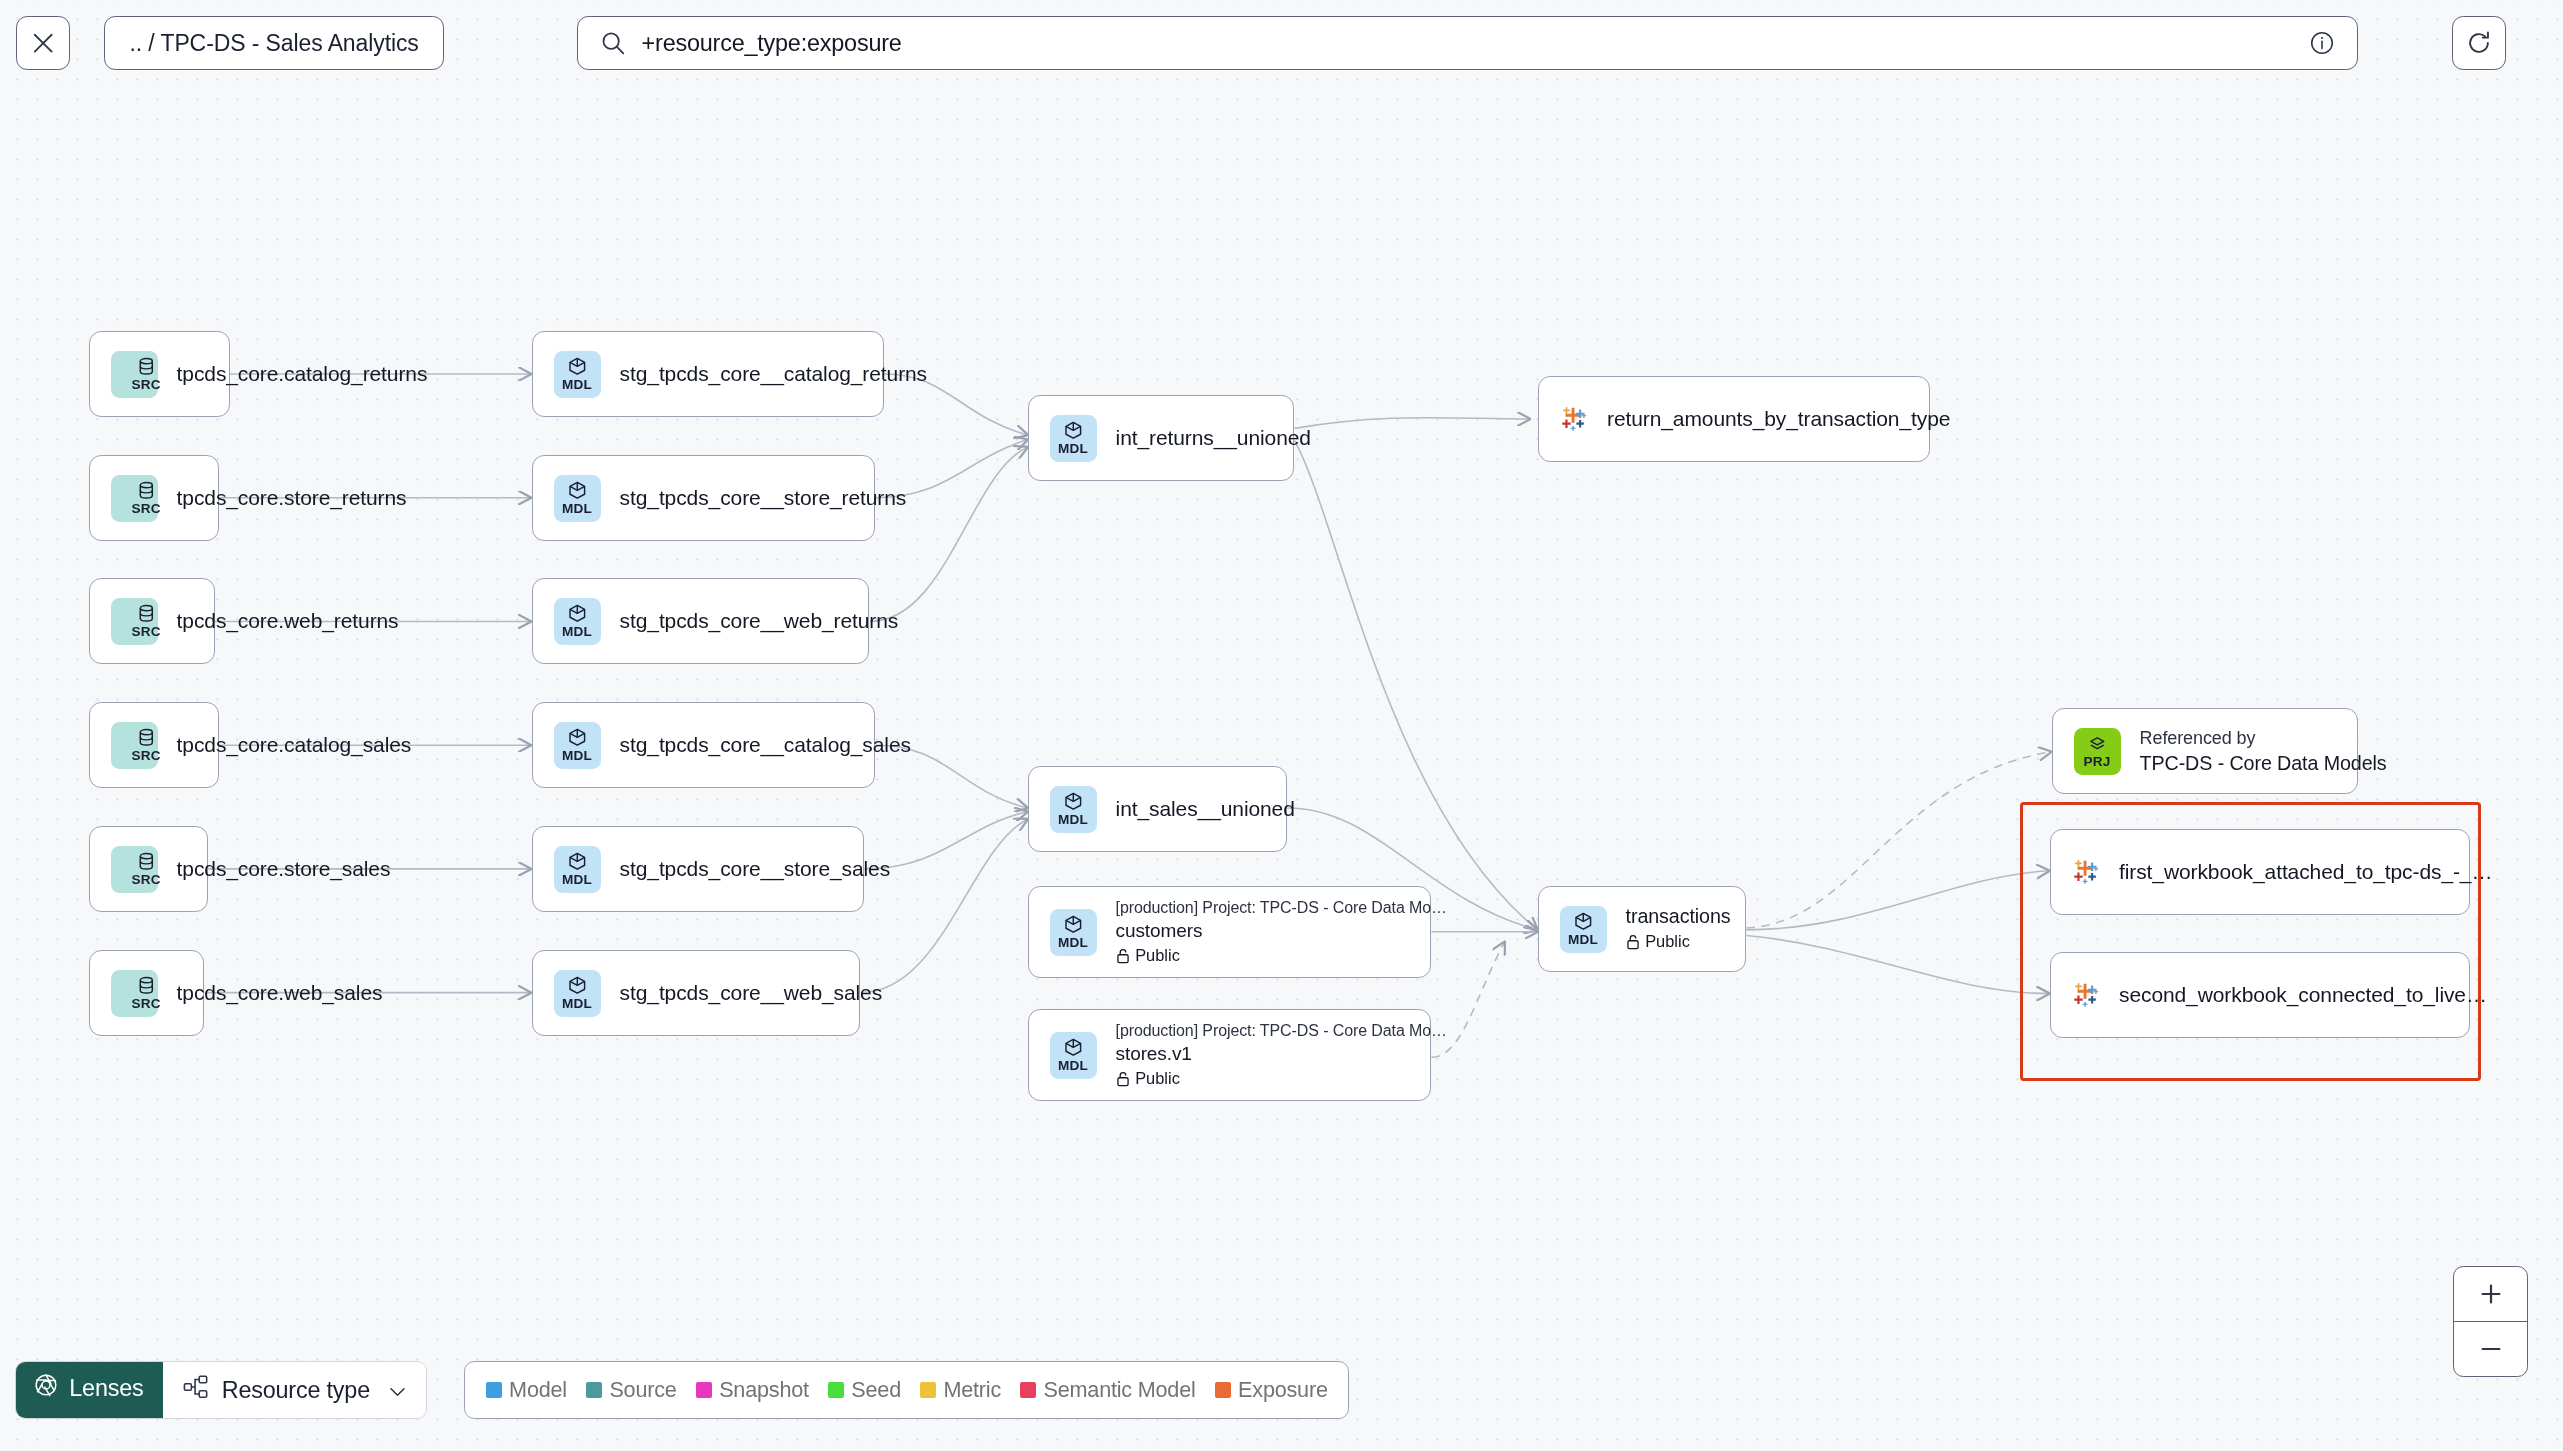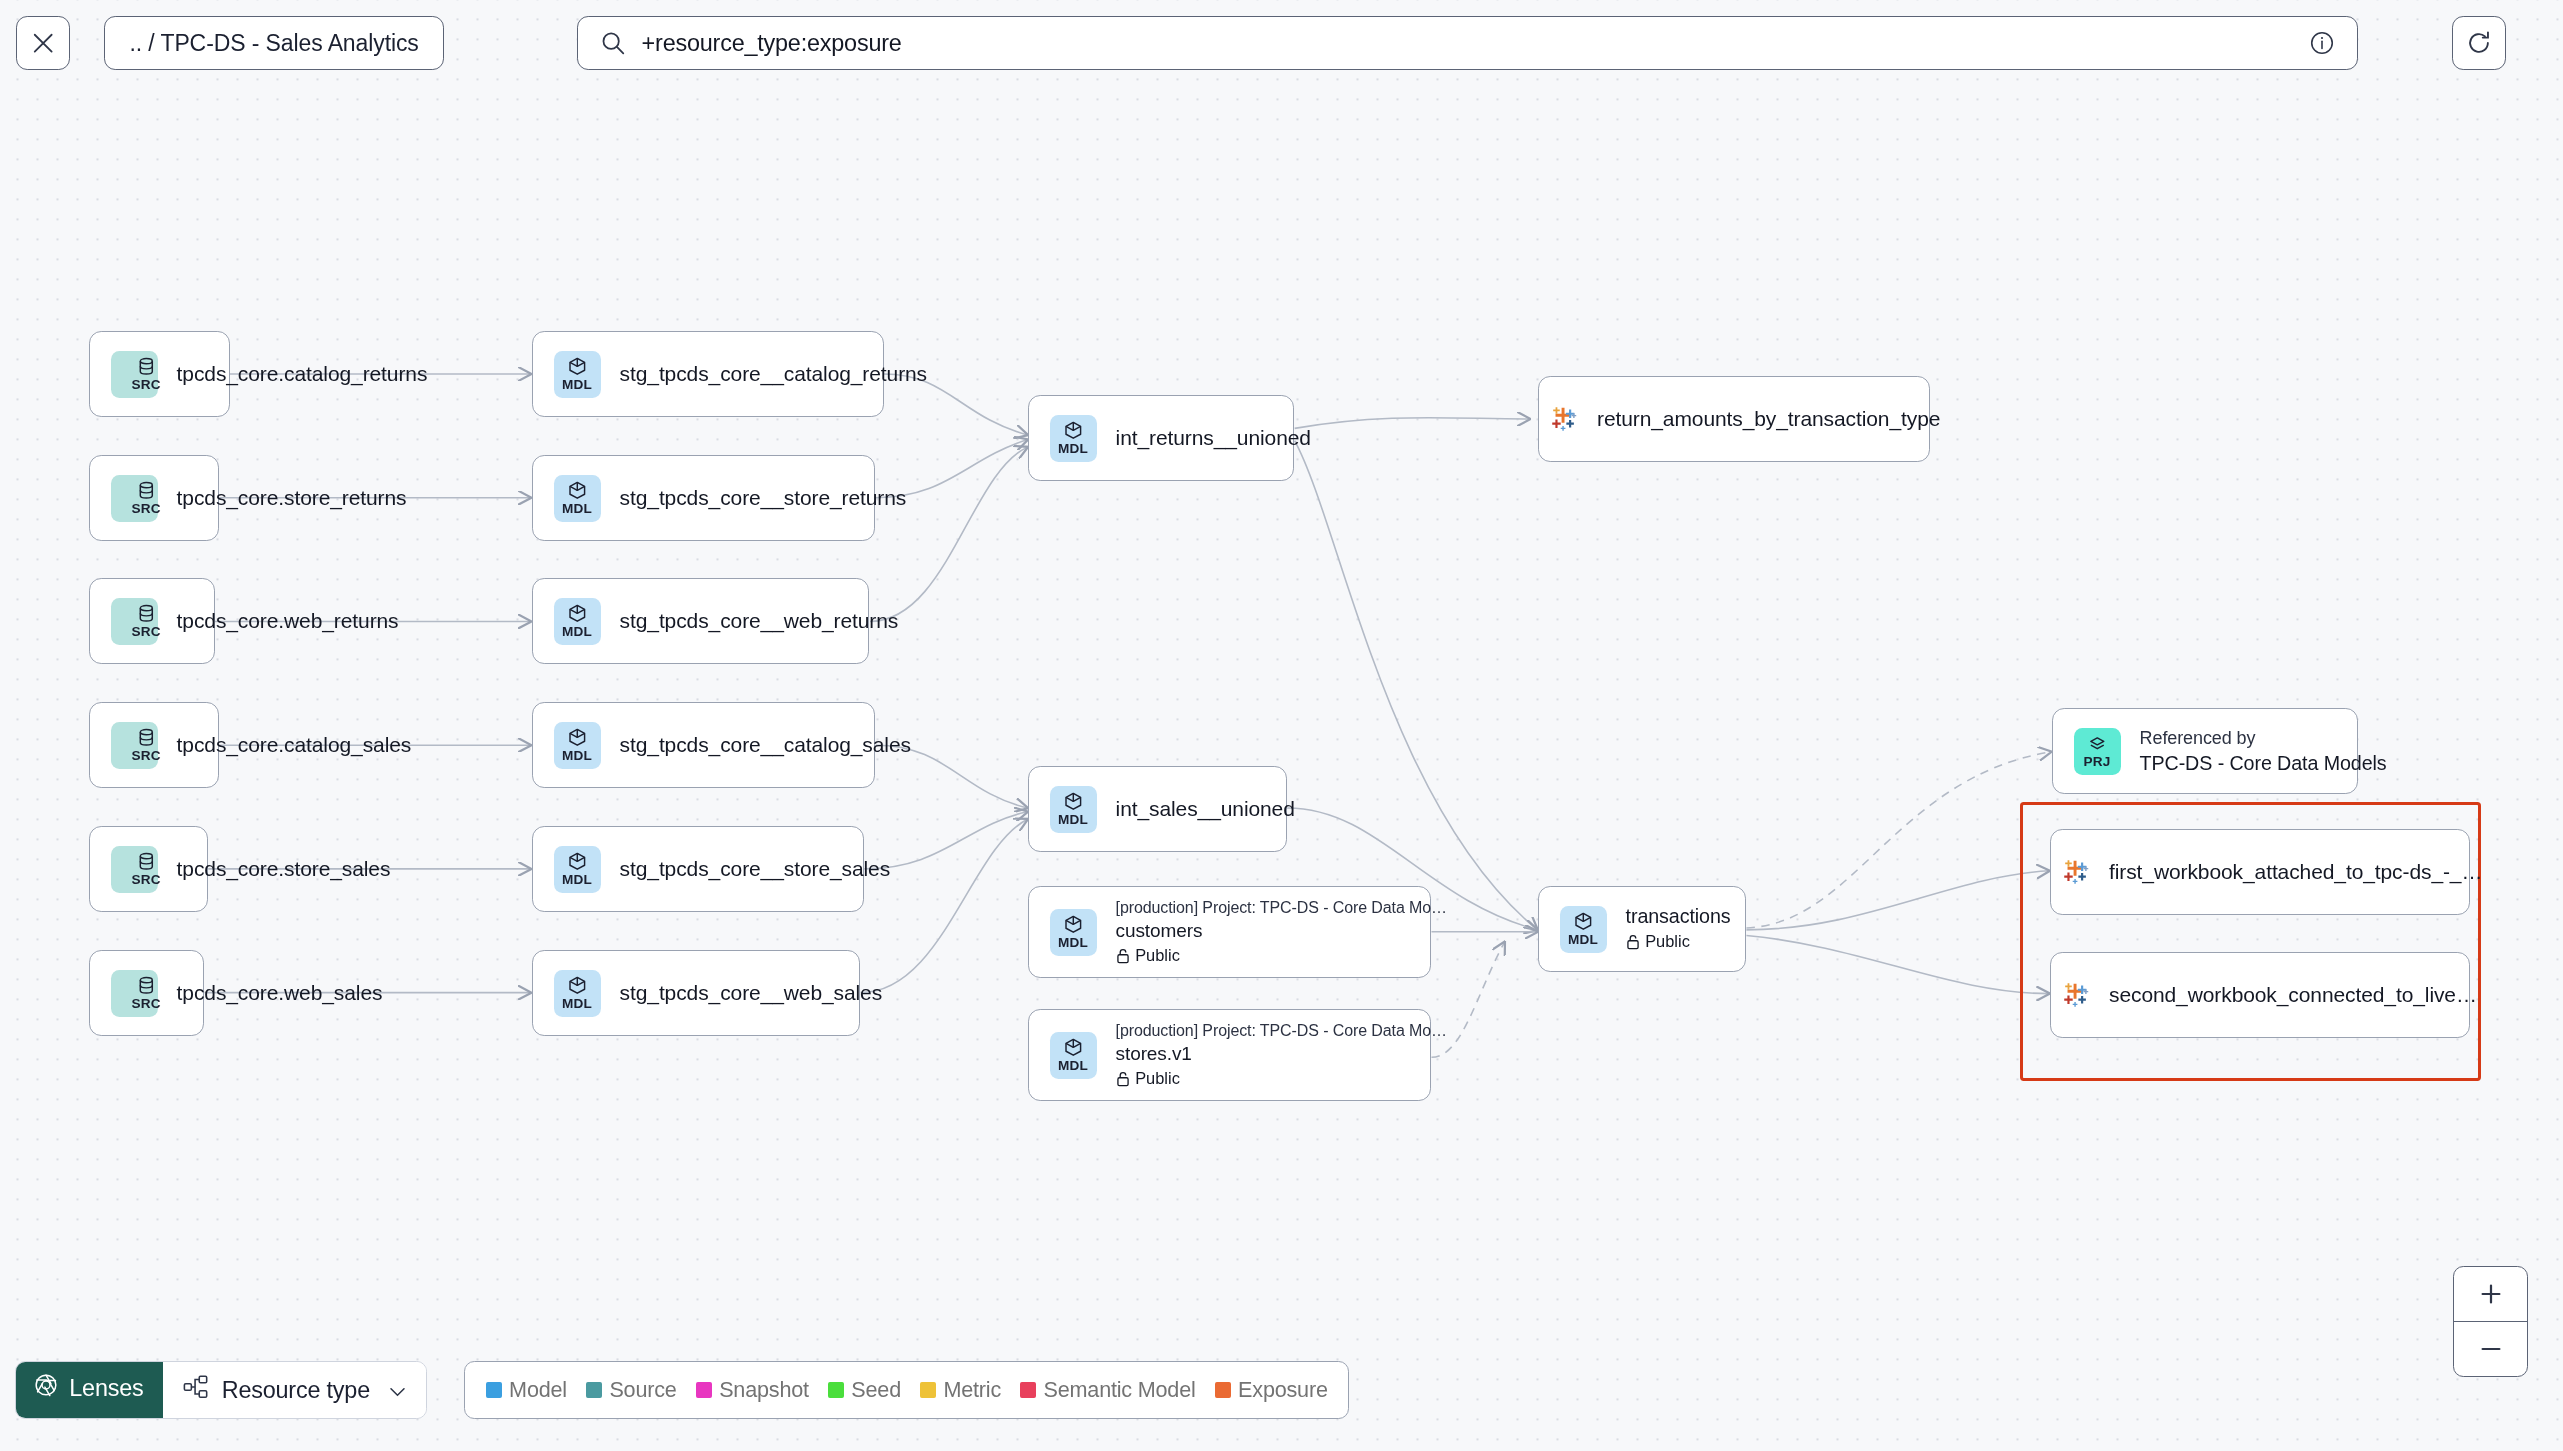--- a/index.html
+++ b/index.html
@@ -83,40 +83,40 @@
   .node .badge {
     flex: 0 0 auto;
     width: 47px; height: 47px;
     border-radius: 8.4px;
     display: flex; flex-direction: column;
     align-items: center; justify-content: center;
     margin-right: 19px;
   }
   .badge.src { background: #b6e2de; padding-left: 24px; }
   .badge.mdl { background: #c2e2f7; }
-  .badge.prj { background: #5eead4; }
+  .badge.prj { background: #84cc16; }
   .badge svg { display: block; }
   .badge .abbr {
     font-size: 13.6px; font-weight: 600; color: #1b2030;
     letter-spacing: 0.2px; line-height: 1; margin-top: 1.9px;
   }
   .node .labels { display: flex; flex-direction: column; justify-content: center; min-width: 0; padding-right: 17px; }
   .node .title {
     font-size: 21px; color: #141824; white-space: nowrap;
     letter-spacing: -0.1px; line-height: 1.3;
   }
   .node .sub {
     font-size: 16px; color: #2c3242; white-space: nowrap;
     letter-spacing: -0.1px; line-height: 1.45;
   }
   .node .meta {
     font-size: 16.4px; color: #141824; white-space: nowrap;
     display: flex; align-items: center; gap: 5.6px; line-height: 1.45;
   }
-  .node.exposure { padding-left: 9px; }
+  .node.exposure { padding-left: 19px; }
   .node.exposure .tbicon { flex: 0 0 auto; margin-right: 17px; }
 
   
   .highlight-box {
     position: absolute;
     border: 3.7px solid #d63a16;
     border-radius: 3.7px;
     z-index: 5;
     background: transparent;
   }

